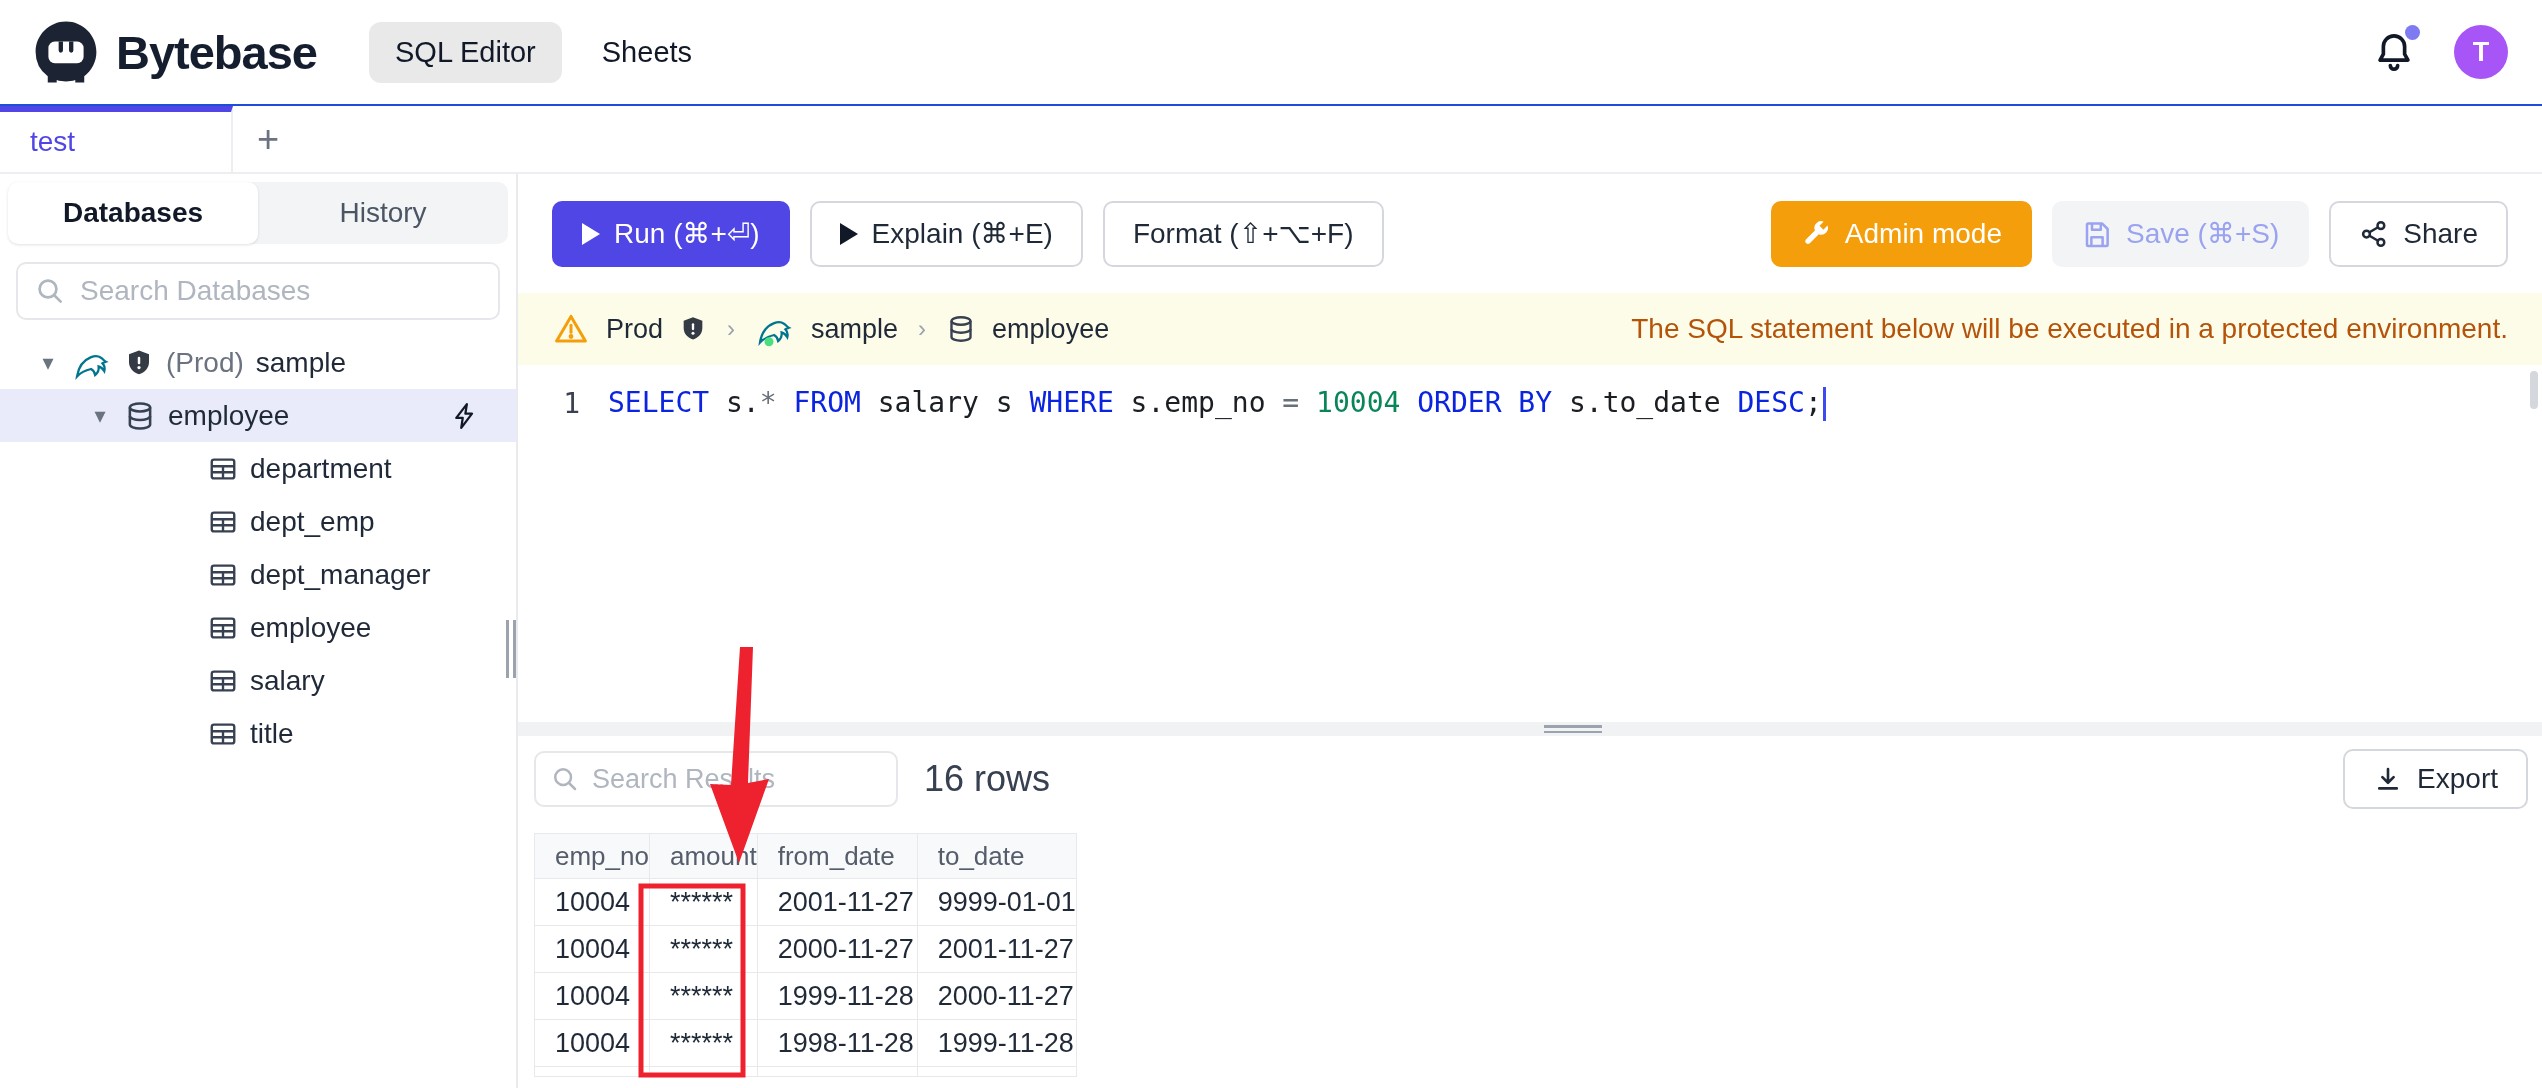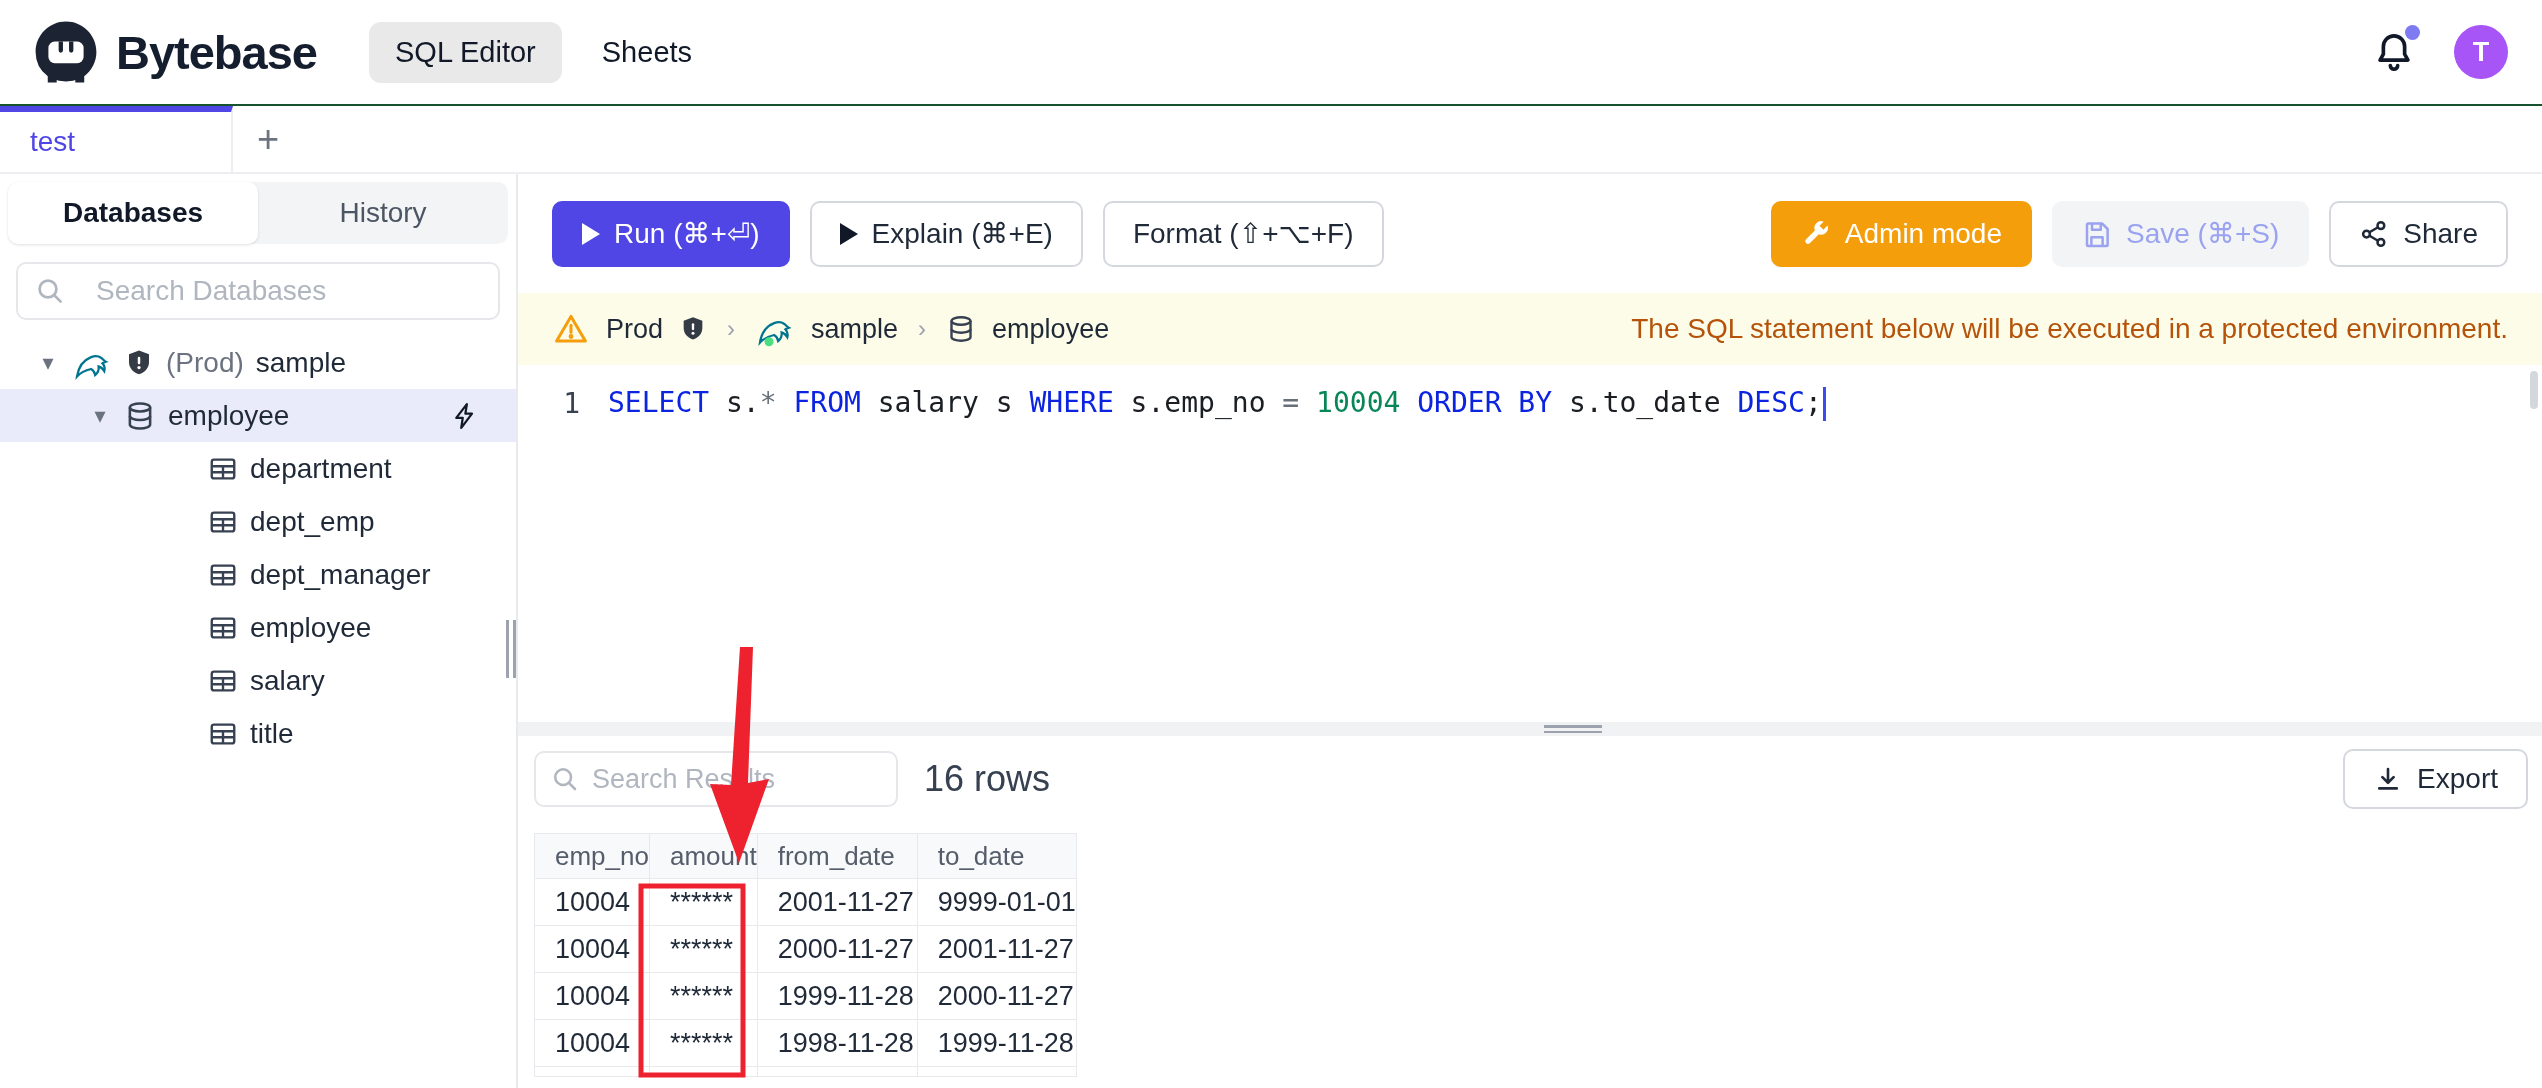--- a/index.html
+++ b/index.html
@@ -6,21 +6,21 @@
   html,body { background:#e8eaed; }
   body { font-family:"Liberation Sans","DejaVu Sans",sans-serif; color:#1f2937; }
   .screen{
     position:relative; width:2542px; height:1088px; background:#fff; overflow:hidden;
     box-shadow: inset 0 7px 0 -3px #99a1ac, inset 7px 0 0 -3px #99a1ac,
                 inset -5px 0 0 -3px #d5d9dd, inset 0 -9px 0 -3px #59606a;
   }
   svg{ display:block; }
 
   
-  .header{ height:106px; display:flex; align-items:center; padding:0 34px; border-bottom:2px solid #14532d; background:#fff; }
+  .header{ height:106px; display:flex; align-items:center; padding:0 34px; border-bottom:2px solid #1d4ed8; background:#fff; }
   .logo{ display:flex; align-items:center; gap:18px; }
   .logo-text{ font-size:47px; font-weight:800; color:#151e2e; letter-spacing:-1px; }
   .top-nav{ display:flex; align-items:center; gap:14px; margin-left:52px; }
   .nav-chip{ font-size:29px; color:#111827; padding:14px 26px; border-radius:12px; cursor:pointer; }
   .nav-chip.active{ background:#e9e9ea; }
   .header-right{ margin-left:auto; display:flex; align-items:center; gap:38px; }
   .bell-wrap{ position:relative; width:44px; height:46px; cursor:pointer; }
   .bell-dot{ position:absolute; right:-4px; top:-4px; width:15px; height:15px; border-radius:50%; background:#7d7af2; }
   .avatar{ width:54px; height:54px; border-radius:50%; background:#a855f7; color:#fff; display:flex; align-items:center; justify-content:center; font-size:27px; font-weight:700; cursor:pointer; }
 
@@ -28,21 +28,21 @@
   .tabbar{ height:68px; display:flex; align-items:stretch; border-bottom:2px solid #eceef1; background:#fff; }
   .sheet-tab{ width:233px; border-top:6px solid #4f46e5; border-right:2px solid #eceef1; display:flex; align-items:center; padding-left:30px; font-size:28px; color:#4f46e5; background:#fff; cursor:pointer; }
   .tab-add{ width:70px; display:flex; align-items:center; justify-content:center; font-size:38px; color:#6b7280; cursor:pointer; }
 
   
   .body{ display:flex; height:914px; }
   .sidebar{ position:relative; width:518px; border-right:2px solid #e8eaee; background:#fff; padding-top:8px; flex:none; }
   .side-tabs{ margin:0 8px; height:62px; background:#f3f4f6; border-radius:10px; display:flex; }
   .side-tab{ flex:1; display:flex; align-items:center; justify-content:center; font-size:28px; color:#4b5563; cursor:pointer; border-radius:10px; }
   .side-tab.active{ background:#fff; color:#111827; font-weight:700; box-shadow:0 1px 3px rgba(0,0,0,.12); }
-  .side-search{ margin:18px 16px 0; height:58px; border:2px solid #e5e7eb; border-radius:10px; display:flex; align-items:center; gap:30px; padding:0 16px; background:#fff; }
+  .side-search{ margin:18px 16px 0; height:58px; border:2px solid #e5e7eb; border-radius:10px; display:flex; align-items:center; gap:14px; padding:0 16px; background:#fff; }
   .side-search input{ border:0; outline:0; flex:1; font-size:28px; color:#374151; font-family:inherit; background:transparent; }
   .side-search input::placeholder{ color:#b0b6bf; }
   .tree{ margin-top:16px; font-size:28px; }
   .tree-row{ height:53px; display:flex; align-items:center; gap:12px; cursor:pointer; }
   .tree-row .chev{ color:#6b7280; font-size:22px; width:24px; text-align:center; }
   .tree-row.selected{ background:#e9ebfb; }
   .t-env{ color:#6b7280; }
   .t-name{ color:#1f2937; }
   .row-spacer{ flex:1; }
   .side-resize{ position:absolute; right:-2px; top:446px; width:14px; height:58px; display:flex; justify-content:center; gap:4px; cursor:col-resize; }

